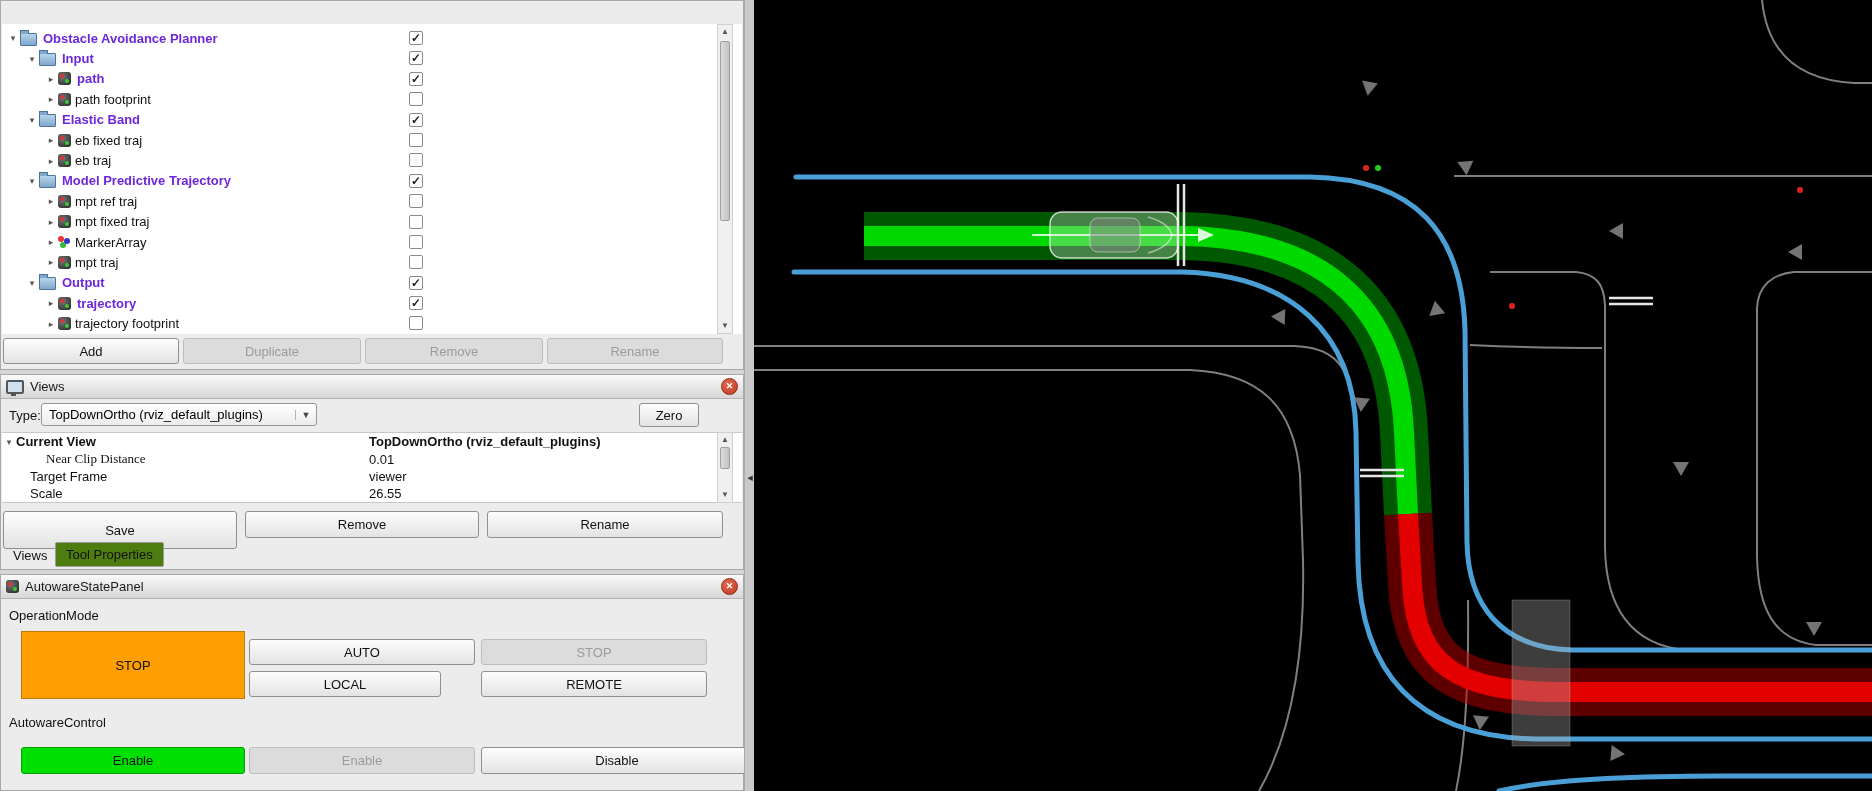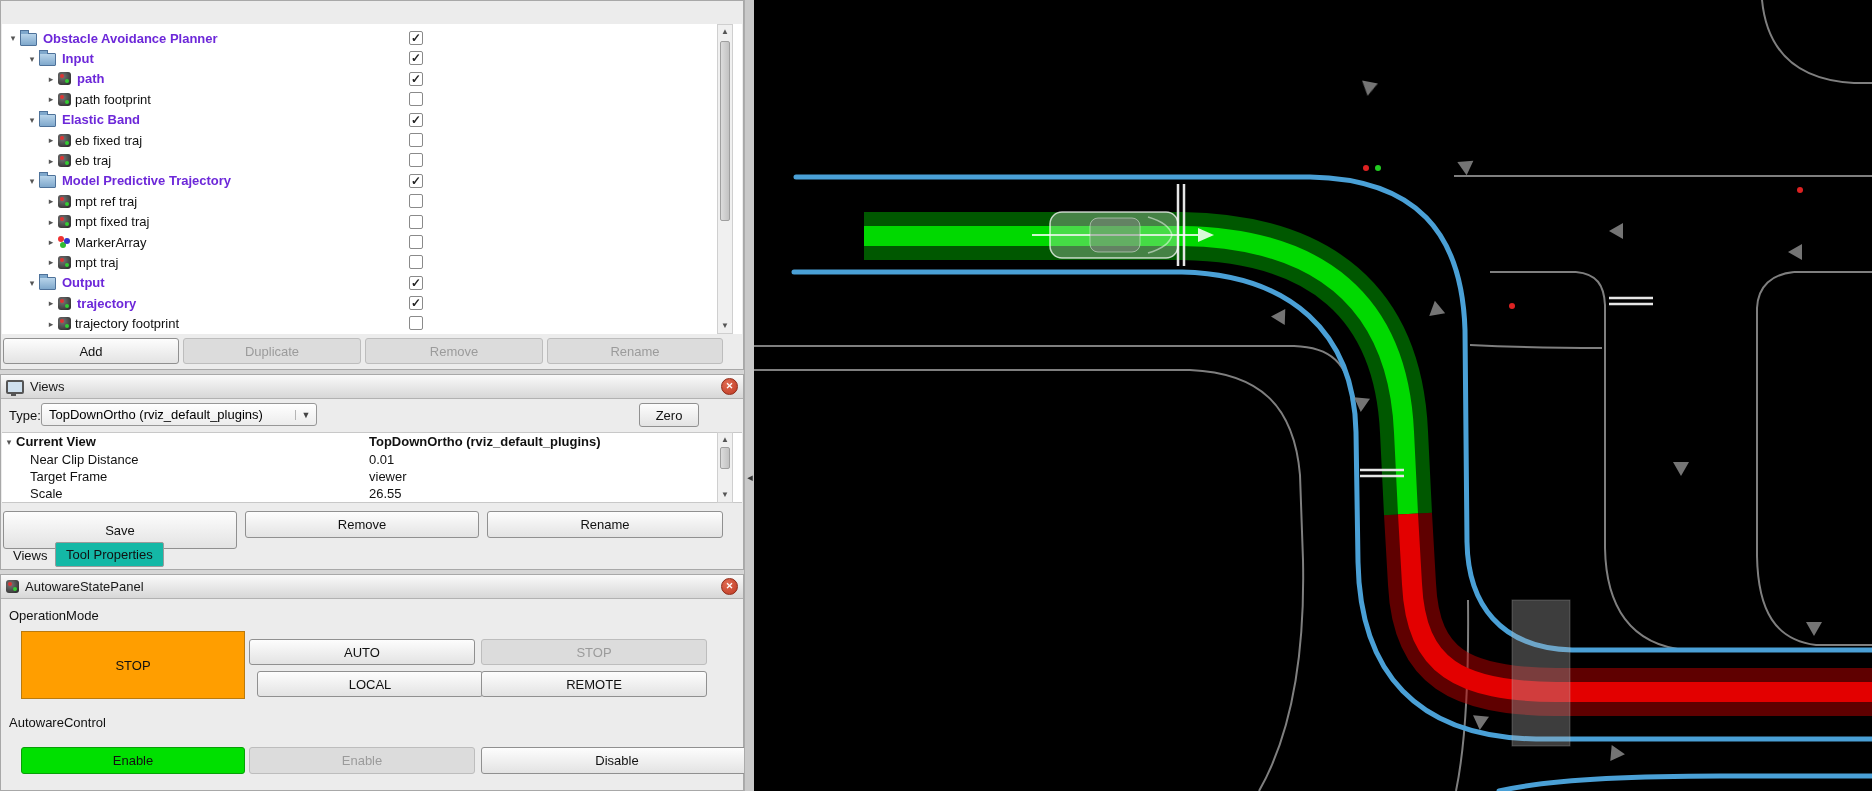--- a/index.html
+++ b/index.html
@@ -55,21 +55,21 @@
   .combo{position:absolute;display:flex;align-items:center;padding-left:7px;font-size:13px;
          background:linear-gradient(#fff,#ececec);border:1px solid #979797;border-radius:3px;box-sizing:border-box;}
   .combo .arrow{margin-left:auto;width:20px;text-align:center;border-left:1px solid #b5b5b5;font-size:9px;color:#444;}
   #views-grid{position:absolute;top:57px;left:1px;right:1px;height:71px;background:#fff;border-top:1px solid #c8c8c8;border-bottom:1px solid #c8c8c8;overflow:hidden;box-sizing:border-box;}
   .prow{height:17.4px;display:flex;align-items:center;position:relative;font-size:13px;}
   .pexp{width:14px;text-align:center;font-size:9px;color:#555;flex:none;}
   .pname{color:#111;white-space:nowrap;}
   .pval{position:absolute;left:367px;color:#111;white-space:nowrap;}
   .pb{font-weight:bold;}
   .tab{position:absolute;font-size:13px;color:#111;padding:4px 10px;}
-  .tab.active{background:#14b8a6;border:1px solid #9b9b9b;border-radius:2px;}
+  .tab.active{background:#4d7c0f;border:1px solid #9b9b9b;border-radius:2px;}
 
   
   .bigstop{position:absolute;left:20px;top:56px;width:224px;height:68px;display:flex;align-items:center;justify-content:center;
            font-size:13px;color:#111;background:var(--stop-orange,#ff9e00);border:1px solid #b97a10;box-sizing:border-box;}
   .greenbtn{background:var(--enable-green,#00e000);border:1px solid #07a007;color:#111;}
 
   #splitter{position:absolute;left:744px;top:0;width:10px;height:791px;background:#c9c9c9;border-left:1px solid #ababab;}
   #collapse-handle{position:absolute;left:0px;top:468px;width:10px;height:18px;color:#333;font-size:11px;line-height:18px;text-align:center;}
   #viz{position:absolute;left:754px;top:0;width:1118px;height:791px;background:#000;}
 </style>
@@ -195,21 +195,21 @@
     </div>
     <div class="btn" style="left:638px;top:28px;width:60px;height:24px">Zero</div>
     <div id="views-grid">
         <div class="prow">
           <span class="pexp">▾</span>
           <span class="pname pb">Current View</span>
           <span class="pval pb">TopDownOrtho (rviz_default_plugins)</span>
         </div>
         <div class="prow">
           <span class="pexp"></span>
-          <span class="pname" style="margin-left: 14px;">Near Clip Distance</span>
+          <span class="pname" style="margin-left: 30px; font-family: Liberation Serif, serif;">Near Clip Distance</span>
           <span class="pval">0.01</span>
         </div>
         <div class="prow">
           <span class="pexp"></span>
           <span class="pname" style="margin-left: 14px;">Target Frame</span>
           <span class="pval">viewer</span>
         </div>
         <div class="prow">
           <span class="pexp"></span>
           <span class="pname" style="margin-left: 14px;">Scale</span>
@@ -231,21 +231,21 @@
   <div class="panel" id="p-state">
     <div class="titlebar">
       <span class="t-icon-plugin"></span>
       <span class="title">AutowareStatePanel</span>
       <span class="closebtn"></span>
     </div>
     <div class="flabel" style="left:8px;top:33px">OperationMode</div>
     <div class="bigstop">STOP</div>
     <div class="btn" style="left:248px;top:64px;width:226px">AUTO</div>
     <div class="btn disabled" style="left:480px;top:64px;width:226px">STOP</div>
-    <div class="btn" style="left:256px;top:96px;width:226px">LOCAL</div>
+    <div class="btn" style="left:248px;top:96px;width:192px">LOCAL</div>
     <div class="btn" style="left:480px;top:96px;width:226px">REMOTE</div>
     <div class="flabel" style="left:8px;top:140px">AutowareControl</div>
     <div class="btn greenbtn" style="left:20px;top:172px;width:224px;height:27px">Enable</div>
     <div class="btn disabled" style="left:248px;top:172px;width:226px;height:27px">Enable</div>
     <div class="btn" style="left:480px;top:172px;width:272px;height:27px">Disable</div>
   </div>
 
 </div>
 
 <div id="splitter">

